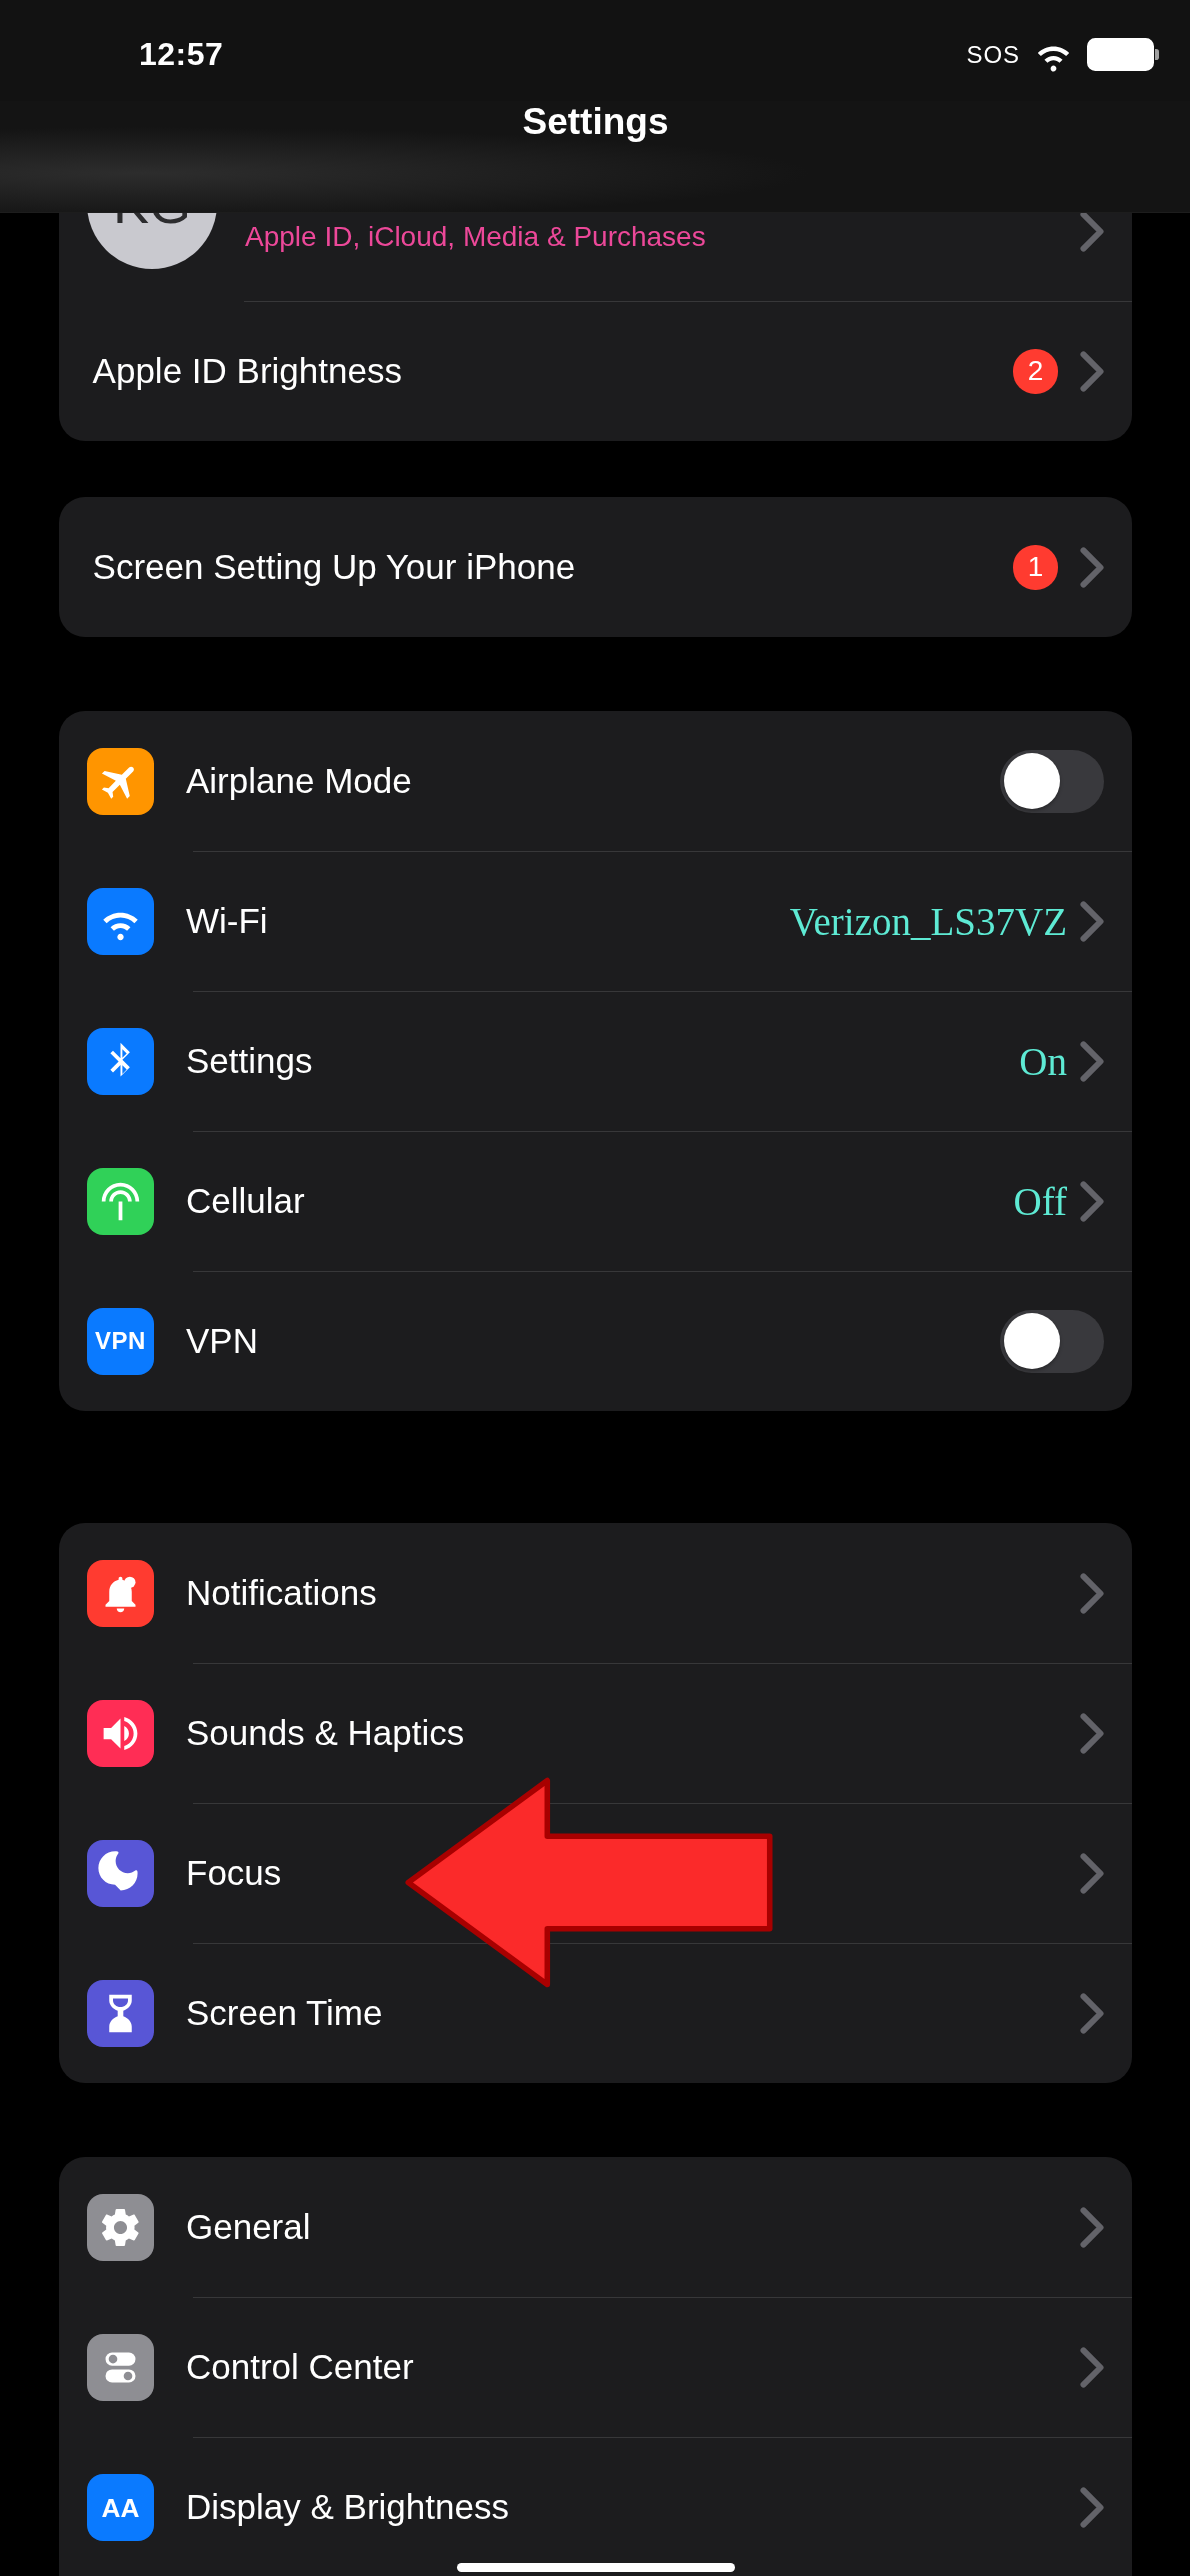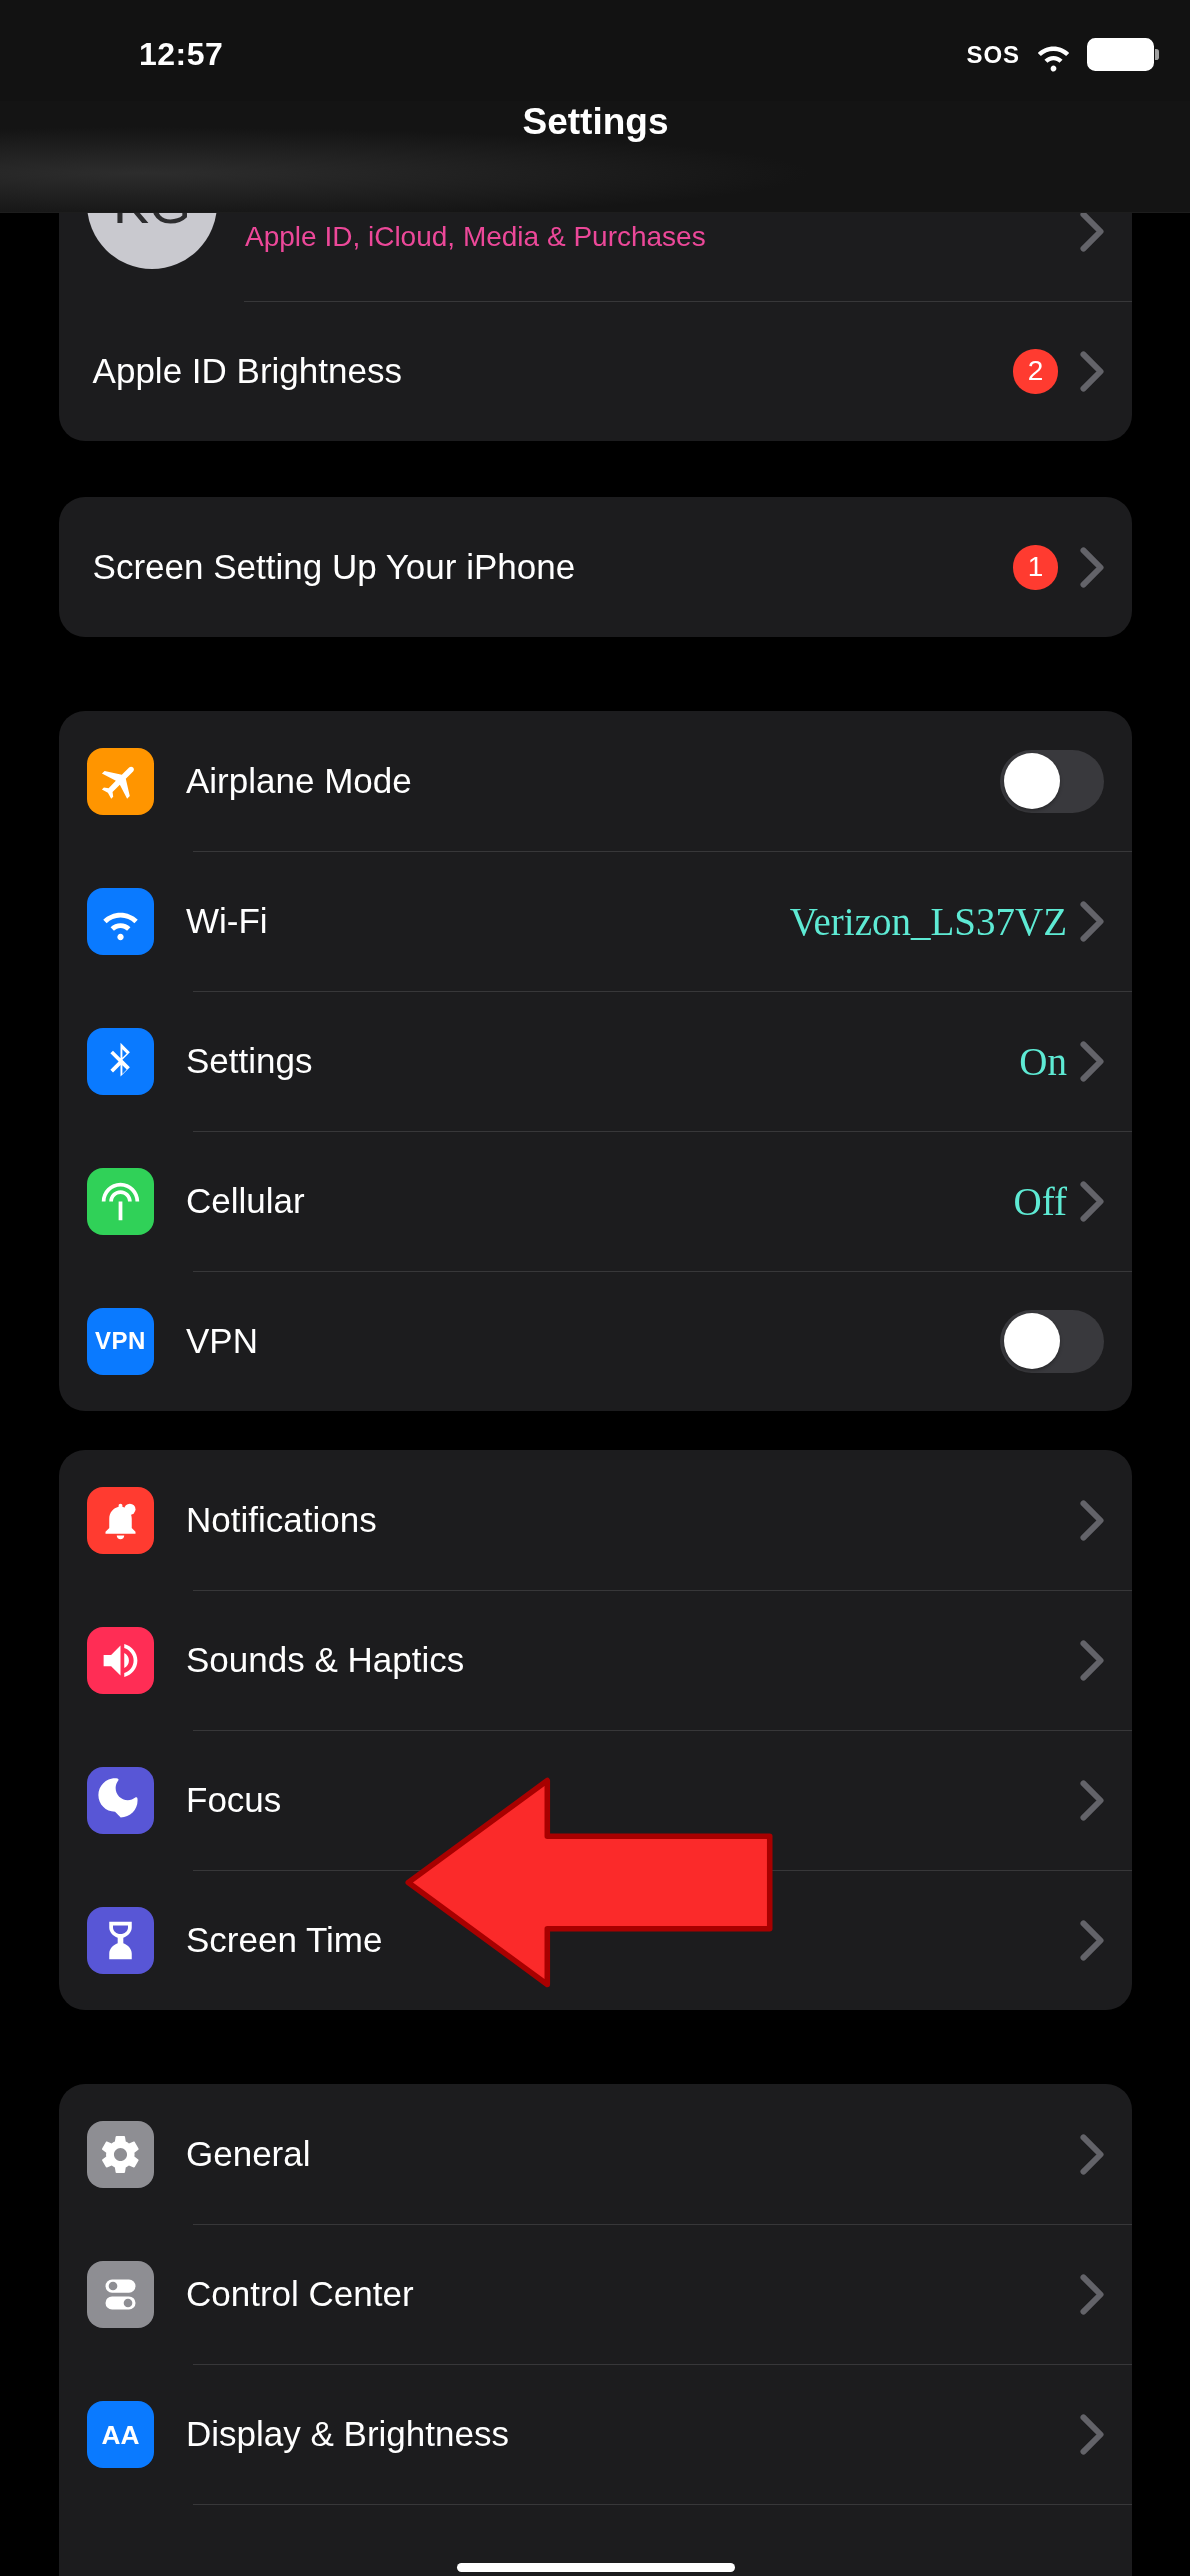--- a/index.html
+++ b/index.html
@@ -17,21 +17,21 @@
     display: flex;
     align-items: center;
     justify-content: space-between;
     padding: 8px 37px 0 139px;
     font-size: 32px;
     font-weight: 600;
     background: linear-gradient(#121212, #121212);
   }
   .status-left { letter-spacing: 0.5px; }
   .status-right { display: flex; align-items: center; gap: 13px; }
-  .sos { font-size: 24px; font-weight: 700; letter-spacing: 0.9px; }
+  .sos { font-size: 24px; font-weight: 400; letter-spacing: 0.9px; }
   .wifi-status-icon svg { width: 41px; height: 41px; display:block; }
   .battery {
     width: 67px; height: 33px; border: 2.8px solid #fff; border-radius: 8.3px;
     position: relative; box-sizing: border-box; background:#fff;
   }
   .battery::after {
     content:""; position:absolute; right:-7.4px; top:9.3px; width:4.6px; height:11px;
     background:#fff; border-radius:0 2.8px 2.8px 0; opacity:0.6;
   }
 
@@ -260,21 +260,21 @@
       <div class="icon-box" style="background:#0a7aff;">
         <span class="vpn-label">VPN</span>
       </div>
       <div class="label">VPN</div>
       <div class="toggle">
           <div class="knob"></div>
         </div>
     </div>
   </div>
 
-  <div class="group" style="margin-top:39px;">
+  <div class="group" style="margin-top:112px;">
     <div class="row">
       <div class="icon-box" style="background:#ff3b30;">
         <svg viewBox="0 0 24 24" fill="#fff">
             <path d="M12 22c1.1 0 2-.9 2-2h-4c0 1.1.9 2 2 2zm6-6V11c0-3.1-2.1-5.6-5-6.3V4c0-.6-.4-1-1-1s-1 .4-1 1v.7C8.1 5.4 6 7.9 6 11v5l-2 2v1h16v-1l-2-2z"></path>
             <circle cx="17" cy="6" r="3" fill="#fff"></circle>
           </svg>
       </div>
       <div class="label">Notifications</div>
       <span class="chevron">
         <svg viewBox="0 0 14 24" fill="none" stroke="#636369" stroke-width="3.5" stroke-linecap="round" stroke-linejoin="round">

